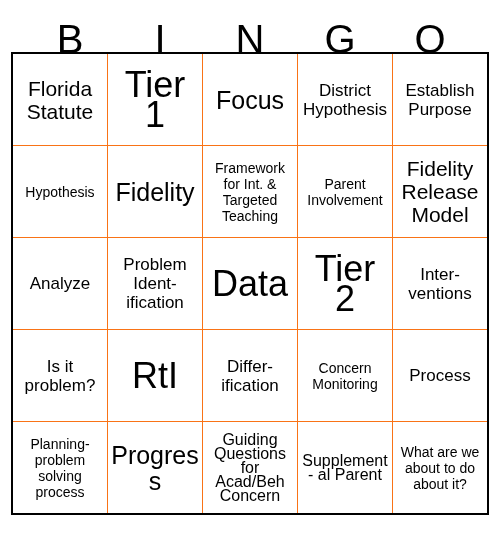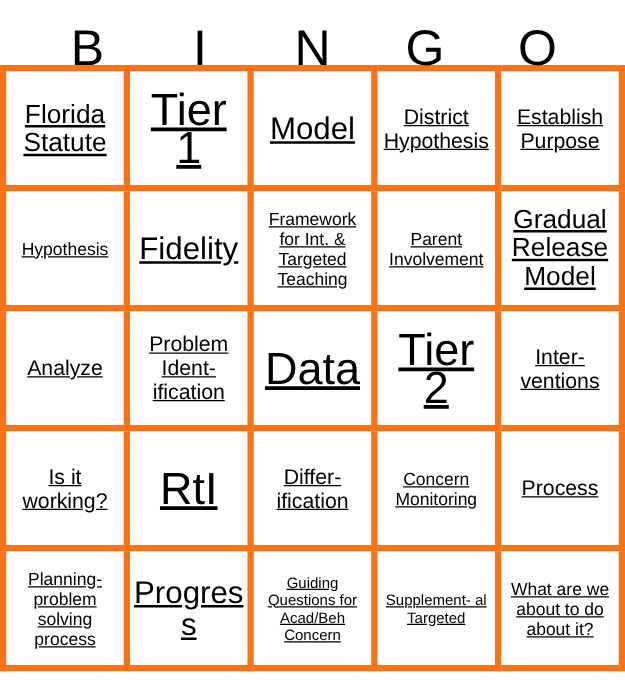--- a/index.html
+++ b/index.html
@@ -42,39 +42,38 @@
   }
   
   .grid {
     width: 450px;
     margin: 0 auto;
     border-collapse: collapse;
     table-layout: fixed;
     border: 2px solid #000000;
   }
   .grid td {
-    border: 5px solid #f97316;
+    border: 1px solid #f97316;
     width: 90px;
     height: 89px;
     padding: 1px 2px;
     text-align: center;
     vertical-align: middle;
     overflow: hidden;
     word-wrap: break-word;
     color: #000000;
-    text-decoration: underline;
   }
   
   .cell-text { display: block; }
   .s-xxl .cell-text { font-size: 36px; line-height: 30px; }
   .s-xl  .cell-text { font-size: 25px; line-height: 26px; }
   .s-lg  .cell-text { font-size: 21px; line-height: 23px; }
   .s-md  .cell-text { font-size: 17px; line-height: 19px; }
   .s-sm  .cell-text { font-size: 14px; line-height: 16px; text-align: center; }
-  .s-xs  .cell-text { font-size: 12px; line-height: 14px; }
+  .s-xs  .cell-text { font-size: 16px; line-height: 14px; }
 </style>
 </head>
 <body>
 
 <div class="card">
 
   <div class="bingo-header">
     <div class="letter">B</div>
     <div class="letter">I</div>
     <div class="letter">N</div>
@@ -85,21 +84,21 @@
   <table class="grid">
     <tbody>
       <tr>
         <td class="s-lg">
             <span class="cell-text">Florida Statute</span>
           </td>
         <td class="s-xxl">
             <span class="cell-text">Tier 1</span>
           </td>
         <td class="s-xl">
-            <span class="cell-text">Model</span>
+            <span class="cell-text">Focus</span>
           </td>
         <td class="s-md">
             <span class="cell-text">District Hypothesis</span>
           </td>
         <td class="s-md">
             <span class="cell-text">Establish Purpose</span>
           </td>
       </tr>
       <tr>
         <td class="s-sm">
@@ -108,21 +107,21 @@
         <td class="s-xl">
             <span class="cell-text">Fidelity</span>
           </td>
         <td class="s-sm">
             <span class="cell-text">Framework for Int. &amp; Targeted Teaching</span>
           </td>
         <td class="s-sm">
             <span class="cell-text">Parent Involvement</span>
           </td>
         <td class="s-lg">
-            <span class="cell-text">Gradual Release Model</span>
+            <span class="cell-text">Fidelity Release Model</span>
           </td>
       </tr>
       <tr>
         <td class="s-md">
             <span class="cell-text">Analyze</span>
           </td>
         <td class="s-md">
             <span class="cell-text">Problem Ident- ification</span>
           </td>
         <td class="s-xxl">
@@ -130,21 +129,21 @@
           </td>
         <td class="s-xxl">
             <span class="cell-text">Tier 2</span>
           </td>
         <td class="s-md">
             <span class="cell-text">Inter- ventions</span>
           </td>
       </tr>
       <tr>
         <td class="s-md">
-            <span class="cell-text">Is it working?</span>
+            <span class="cell-text">Is it problem?</span>
           </td>
         <td class="s-xxl">
             <span class="cell-text">RtI</span>
           </td>
         <td class="s-md">
             <span class="cell-text">Differ- ification</span>
           </td>
         <td class="s-sm">
             <span class="cell-text">Concern Monitoring</span>
           </td>
@@ -156,21 +155,21 @@
         <td class="s-sm">
             <span class="cell-text">Planning- problem solving process</span>
           </td>
         <td class="s-xl">
             <span class="cell-text">Progress</span>
           </td>
         <td class="s-xs">
             <span class="cell-text">Guiding Questions for Acad/Beh Concern</span>
           </td>
         <td class="s-xs">
-            <span class="cell-text">Supplement- al Targeted</span>
+            <span class="cell-text">Supplement- al Parent</span>
           </td>
         <td class="s-sm">
             <span class="cell-text">What are we about to do about it?</span>
           </td>
       </tr>
     </tbody>
   </table>
 
 </div>
 

